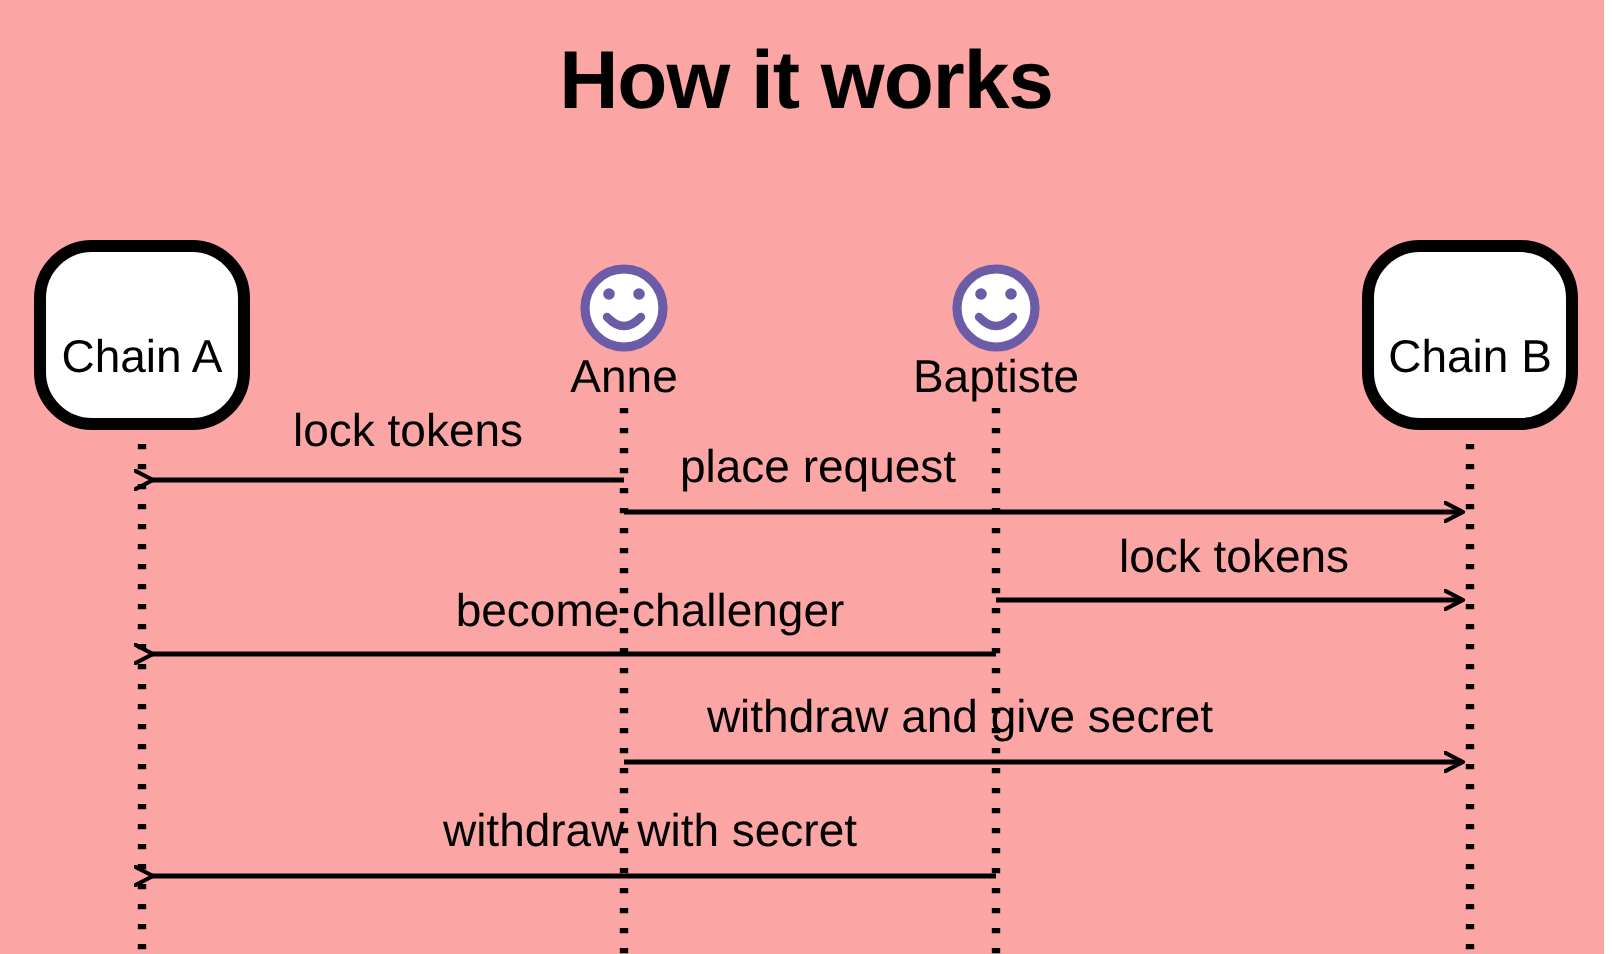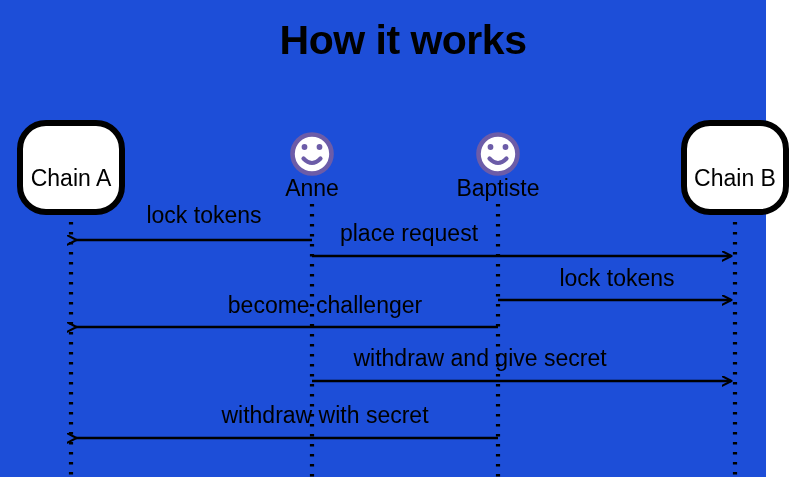--- a/index.html
+++ b/index.html
@@ -12,21 +12,22 @@
     width: 806px;
     height: 477px;
     overflow: hidden;
     font-family: "Liberation Sans", sans-serif;
     color: #000000;
   }
   #canvas {
     position: relative;
     width: 766px;
     height: 477px;
-    background: #1d4ed8;
+    background: #fca5a5;
+    padding-left: 36px;
   }
   #diagram-svg {
     position: absolute;
     left: 0;
     top: 0;
     width: 806px;
     height: 477px;
     display: block;
   }
   .title-text {

